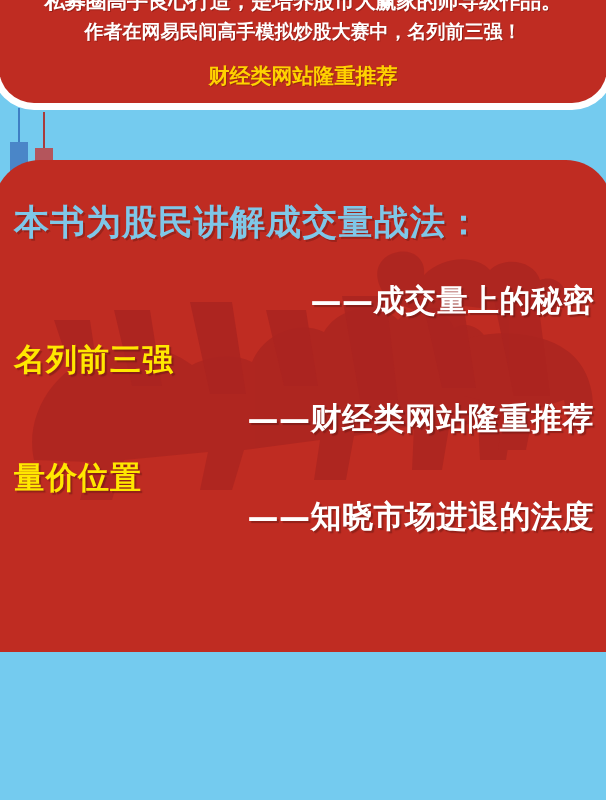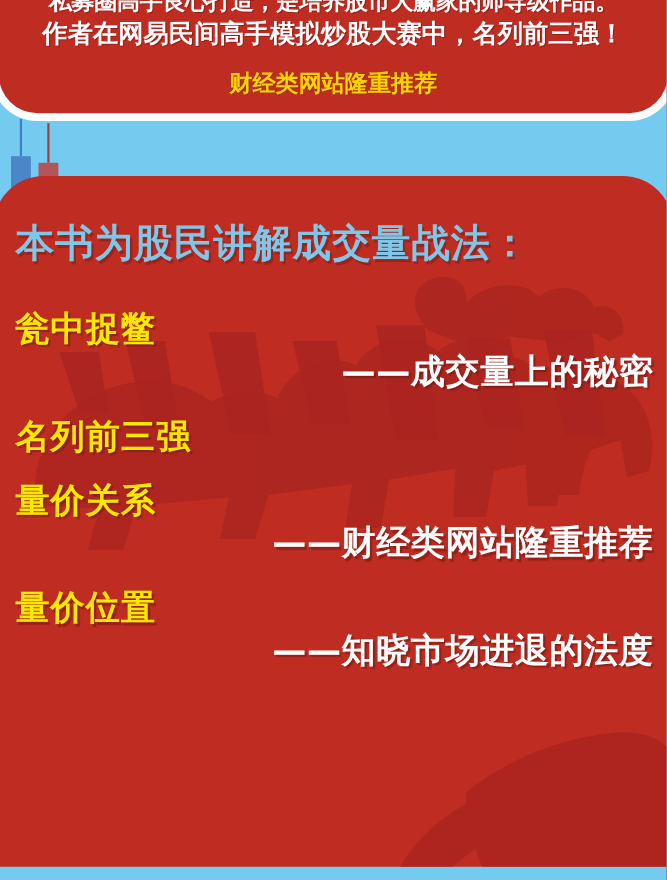--- a/index.html
+++ b/index.html
@@ -9,21 +9,21 @@
   body {
     width: 606px;
     height: 800px;
     background: #74cbef;
     font-family: "DejaVu Sans", "Liberation Sans", sans-serif;
     overflow: hidden;
   }
   .poster {
     position: relative;
     width: 606px;
-    height: 788px;
+    height: 652px;
     overflow: hidden;
     background: #74cbef;
   }
 
   
   .top-banner {
     position: absolute;
     left: -8px;
     top: -58px;
     width: 622px;
@@ -47,21 +47,21 @@
     align-items: center;
     justify-content: flex-end;
     padding-bottom: 12px;
     box-sizing: border-box;
   }
   .banner-line {
     width: 100%;
     text-align: center;
     color: #ffffff;
     font-weight: bold;
-    font-size: 23px;
+    font-size: 19px;
     line-height: 30px;
     letter-spacing: 0px;
     white-space: nowrap;
     text-shadow: 1px 1px 0 rgba(100,15,10,0.45);
   }
   .banner-line.l1 {
     font-size: 21px;
     letter-spacing: -0.3px;
   }
   .banner-line.l3 {
@@ -220,30 +220,28 @@
         <path d="M360,648 C374,612 404,582 440,566 L470,592
                  C440,608 414,628 400,648 Z"></path>
       </g>
     </svg>
 
     <div class="panel-content">
 
       <div class="page-title">本书为股民讲解成交量战法：</div>
 
       <div class="topic-block first">
-        <div class="topic-head">瓮中捉鳖</div>
         <div class="topic-sub">——成交量上的秘密</div>
       </div>
 
       <div class="topic-block">
         <div class="topic-head">名列前三强</div>
       </div>
 
       <div class="topic-block">
-        <div class="topic-head">量价关系</div>
         <div class="topic-sub">——财经类网站隆重推荐</div>
       </div>
 
       <div class="topic-block">
         <div class="topic-head">量价位置</div>
         <div class="topic-sub">——知晓市场进退的法度</div>
       </div>
 
     </div>
   </div>

